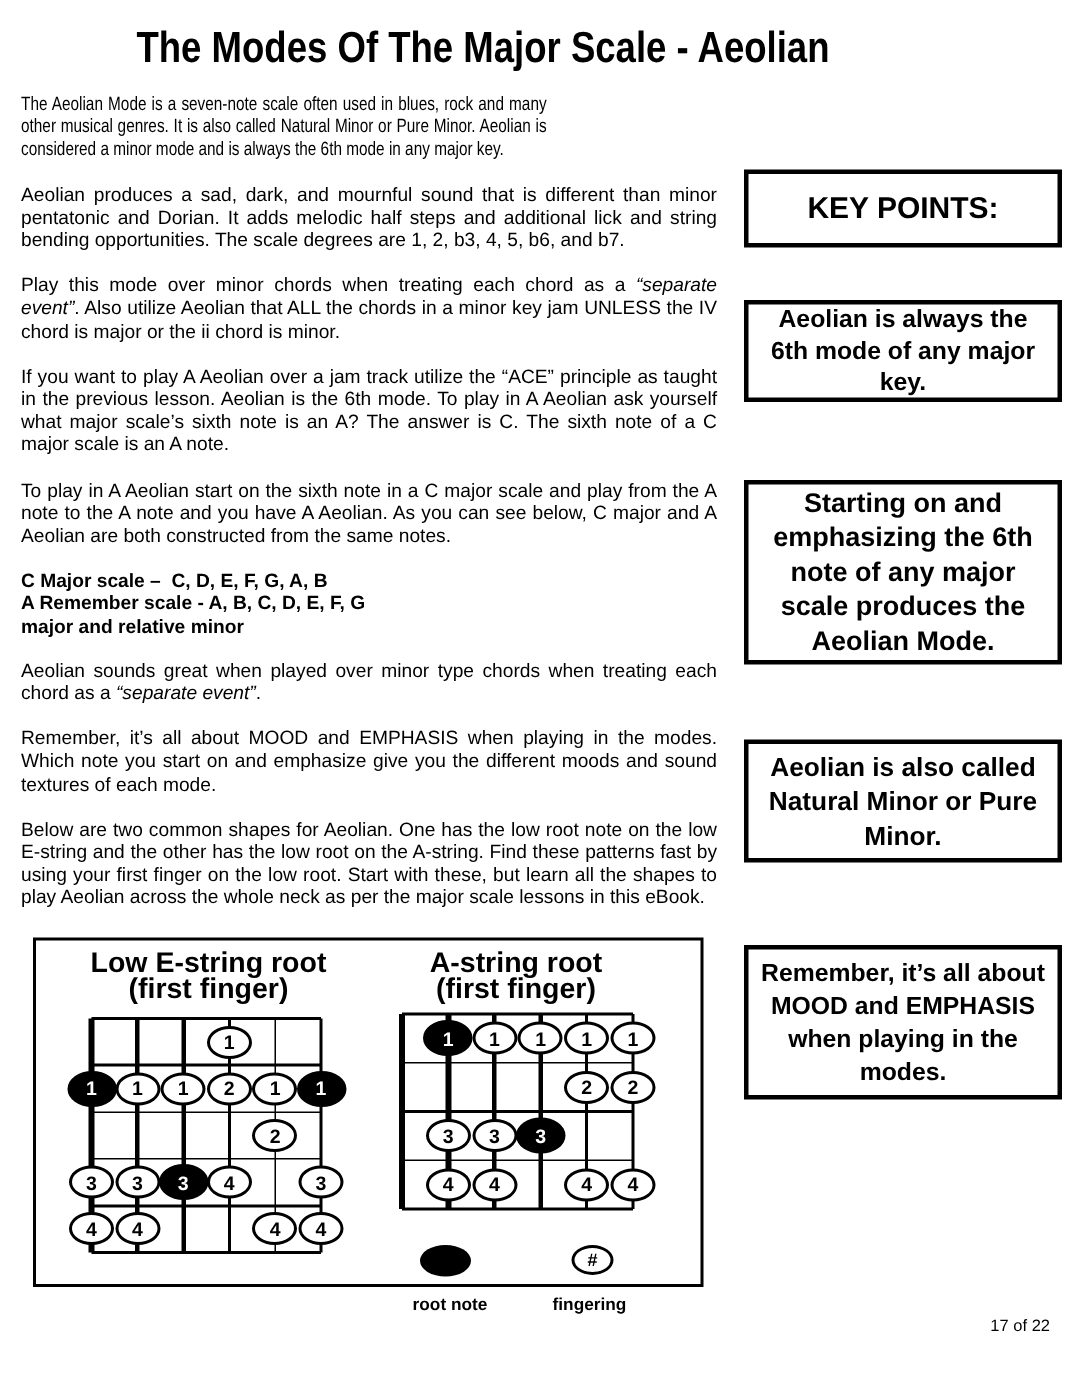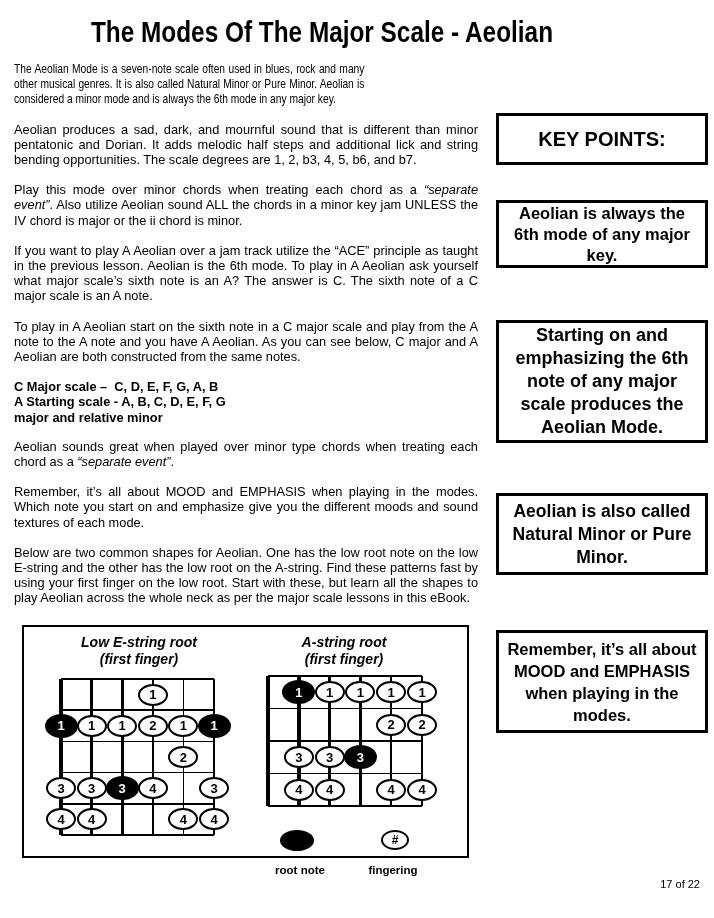--- a/index.html
+++ b/index.html
@@ -27,21 +27,21 @@
   }
   .kp-head { top:113px; height:52px; border-width:3.5px; font-size:20px; }
   .kp1 { top:200px; height:68px;  font-size:16.5px; line-height:21px; padding:0 6px; }
   .kp2 { top:320px; height:123px; font-size:18px;   line-height:23px; padding:0 4px; }
   .kp3 { top:493px; height:82px;  font-size:17.5px; line-height:23px; padding:0 6px; }
   .kp4 { top:630px; height:103px; font-size:16.5px; line-height:22px; padding:0 7px; }
   .diagram-box {
     position:absolute; left:22px; top:625px; width:447px; height:233px;
     border:2.8px solid #000; background:#fff;
   }
-  .diag-title { position:absolute; text-align:center; font-weight:bold; font-size:14px; line-height:17px; width:160px;font-style:italic; }
+  .diag-title { position:absolute; text-align:center; font-weight:bold; font-size:19px; line-height:17px; width:160px; }
   .dt-left  { left:35px;  top:7px; }
   .dt-right { left:240px; top:7px; }
   .fret-grid { position:absolute; }
   #grid-left  { left:37px;  top:52px; width:153px; height:156px; }
   #grid-right { left:244px; top:49px; width:154px; height:130px; }
   .string-line, .fret-line { position:absolute; background:#000; }
   .note {
     position:absolute; width:30px; height:22px; border:2.4px solid #000; border-radius:50%;
     background:#fff; display:flex; align-items:center; justify-content:center;
     font-weight:bold; font-size:13px; z-index:2;
@@ -64,26 +64,26 @@
 </head>
 <body>
 
 <div class="page">
 
   <h1 class="title">The Modes Of The Major Scale - Aeolian</h1>
 
   <div class="body-col">
     <p class="p-first">The Aeolian Mode is a seven-note scale often used in blues, rock and many other musical genres. It is also called Natural Minor or Pure Minor. Aeolian is considered a minor mode and is always the 6th mode in any major key.</p>
     <p>Aeolian produces a sad, dark, and mournful sound that is different than minor pentatonic and Dorian. It adds melodic half steps and additional lick and string bending opportunities. The scale degrees are 1, 2, b3, 4, 5, b6, and b7.</p>
-    <p><span>Play this mode over minor chords when treating each chord as a </span><span class="ital">“separate event”</span><span>. Also utilize Aeolian sound ALL the chords in a minor key jam UNLESS the IV chord is major or the ii chord is minor.</span></p>
+    <p><span>Play this mode over minor chords when treating each chord as a </span><span class="ital">“separate event”</span><span>. Also utilize Aeolian that ALL the chords in a minor key jam UNLESS the IV chord is major or the ii chord is minor.</span></p>
     <p>If you want to play A Aeolian over a jam track utilize the “ACE” principle as taught in the previous lesson. Aeolian is the 6th mode. To play in A Aeolian ask yourself what major scale’s sixth note is an A? The answer is C. The sixth note of a C major scale is an A note.</p>
     <p>To play in A Aeolian start on the sixth note in a C major scale and play from the A note to the A note and you have A Aeolian. As you can see below, C major and A Aeolian are both constructed from the same notes.</p>
     <div class="scale-block">
       <div>C Major scale –&nbsp; C, D, E, F, G, A, B</div>
-      <div>A Starting scale - A, B, C, D, E, F, G</div>
+      <div>A Remember scale - A, B, C, D, E, F, G</div>
       <div>major and relative minor</div>
     </div>
     <p><span>Aeolian sounds great when played over minor type chords when treating each chord as a </span><span class="ital">“separate event”</span><span>.</span></p>
     <p>Remember, it’s all about MOOD and EMPHASIS when playing in the modes. Which note you start on and emphasize give you the different moods and sound textures of each mode.</p>
     <p>Below are two common shapes for Aeolian. One has the low root note on the low E-string and the other has the low root on the A-string. Find these patterns fast by using your first finger on the low root. Start with these, but learn all the shapes to play Aeolian across the whole neck as per the major scale lessons in this eBook.</p>
   </div>
 
   <div class="kp kp-head">
     <span>KEY POINTS:</span>
   </div>

